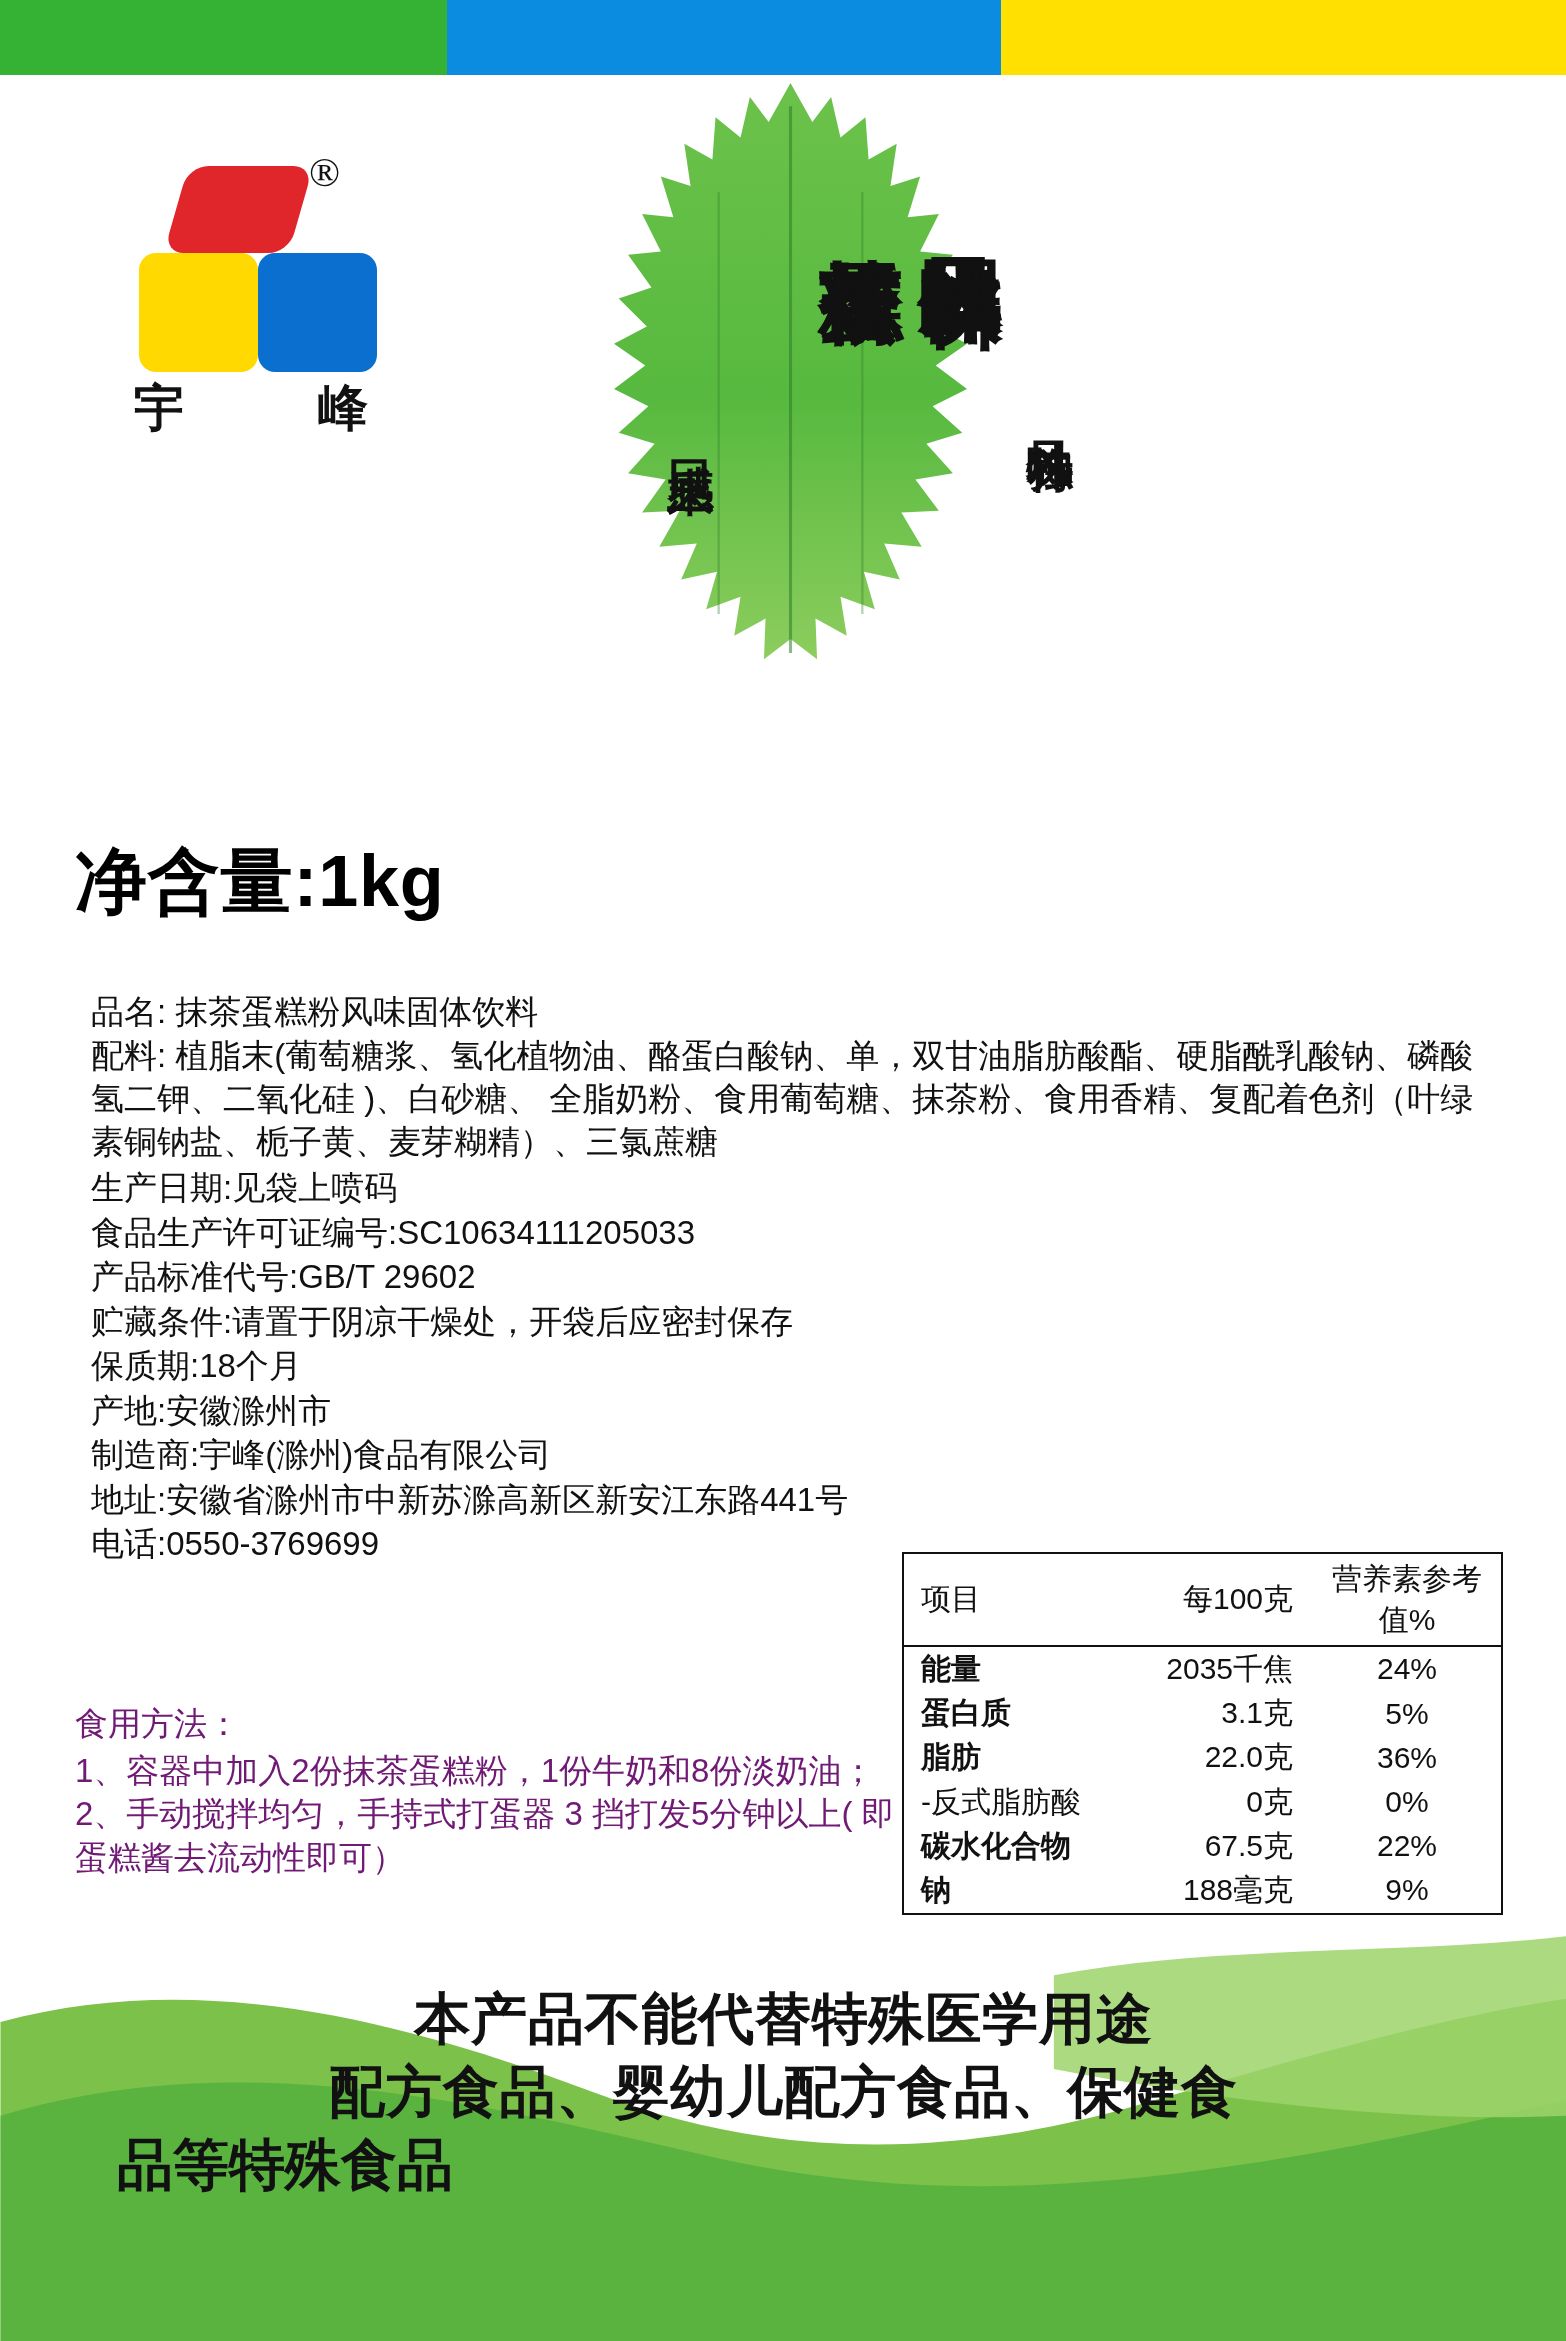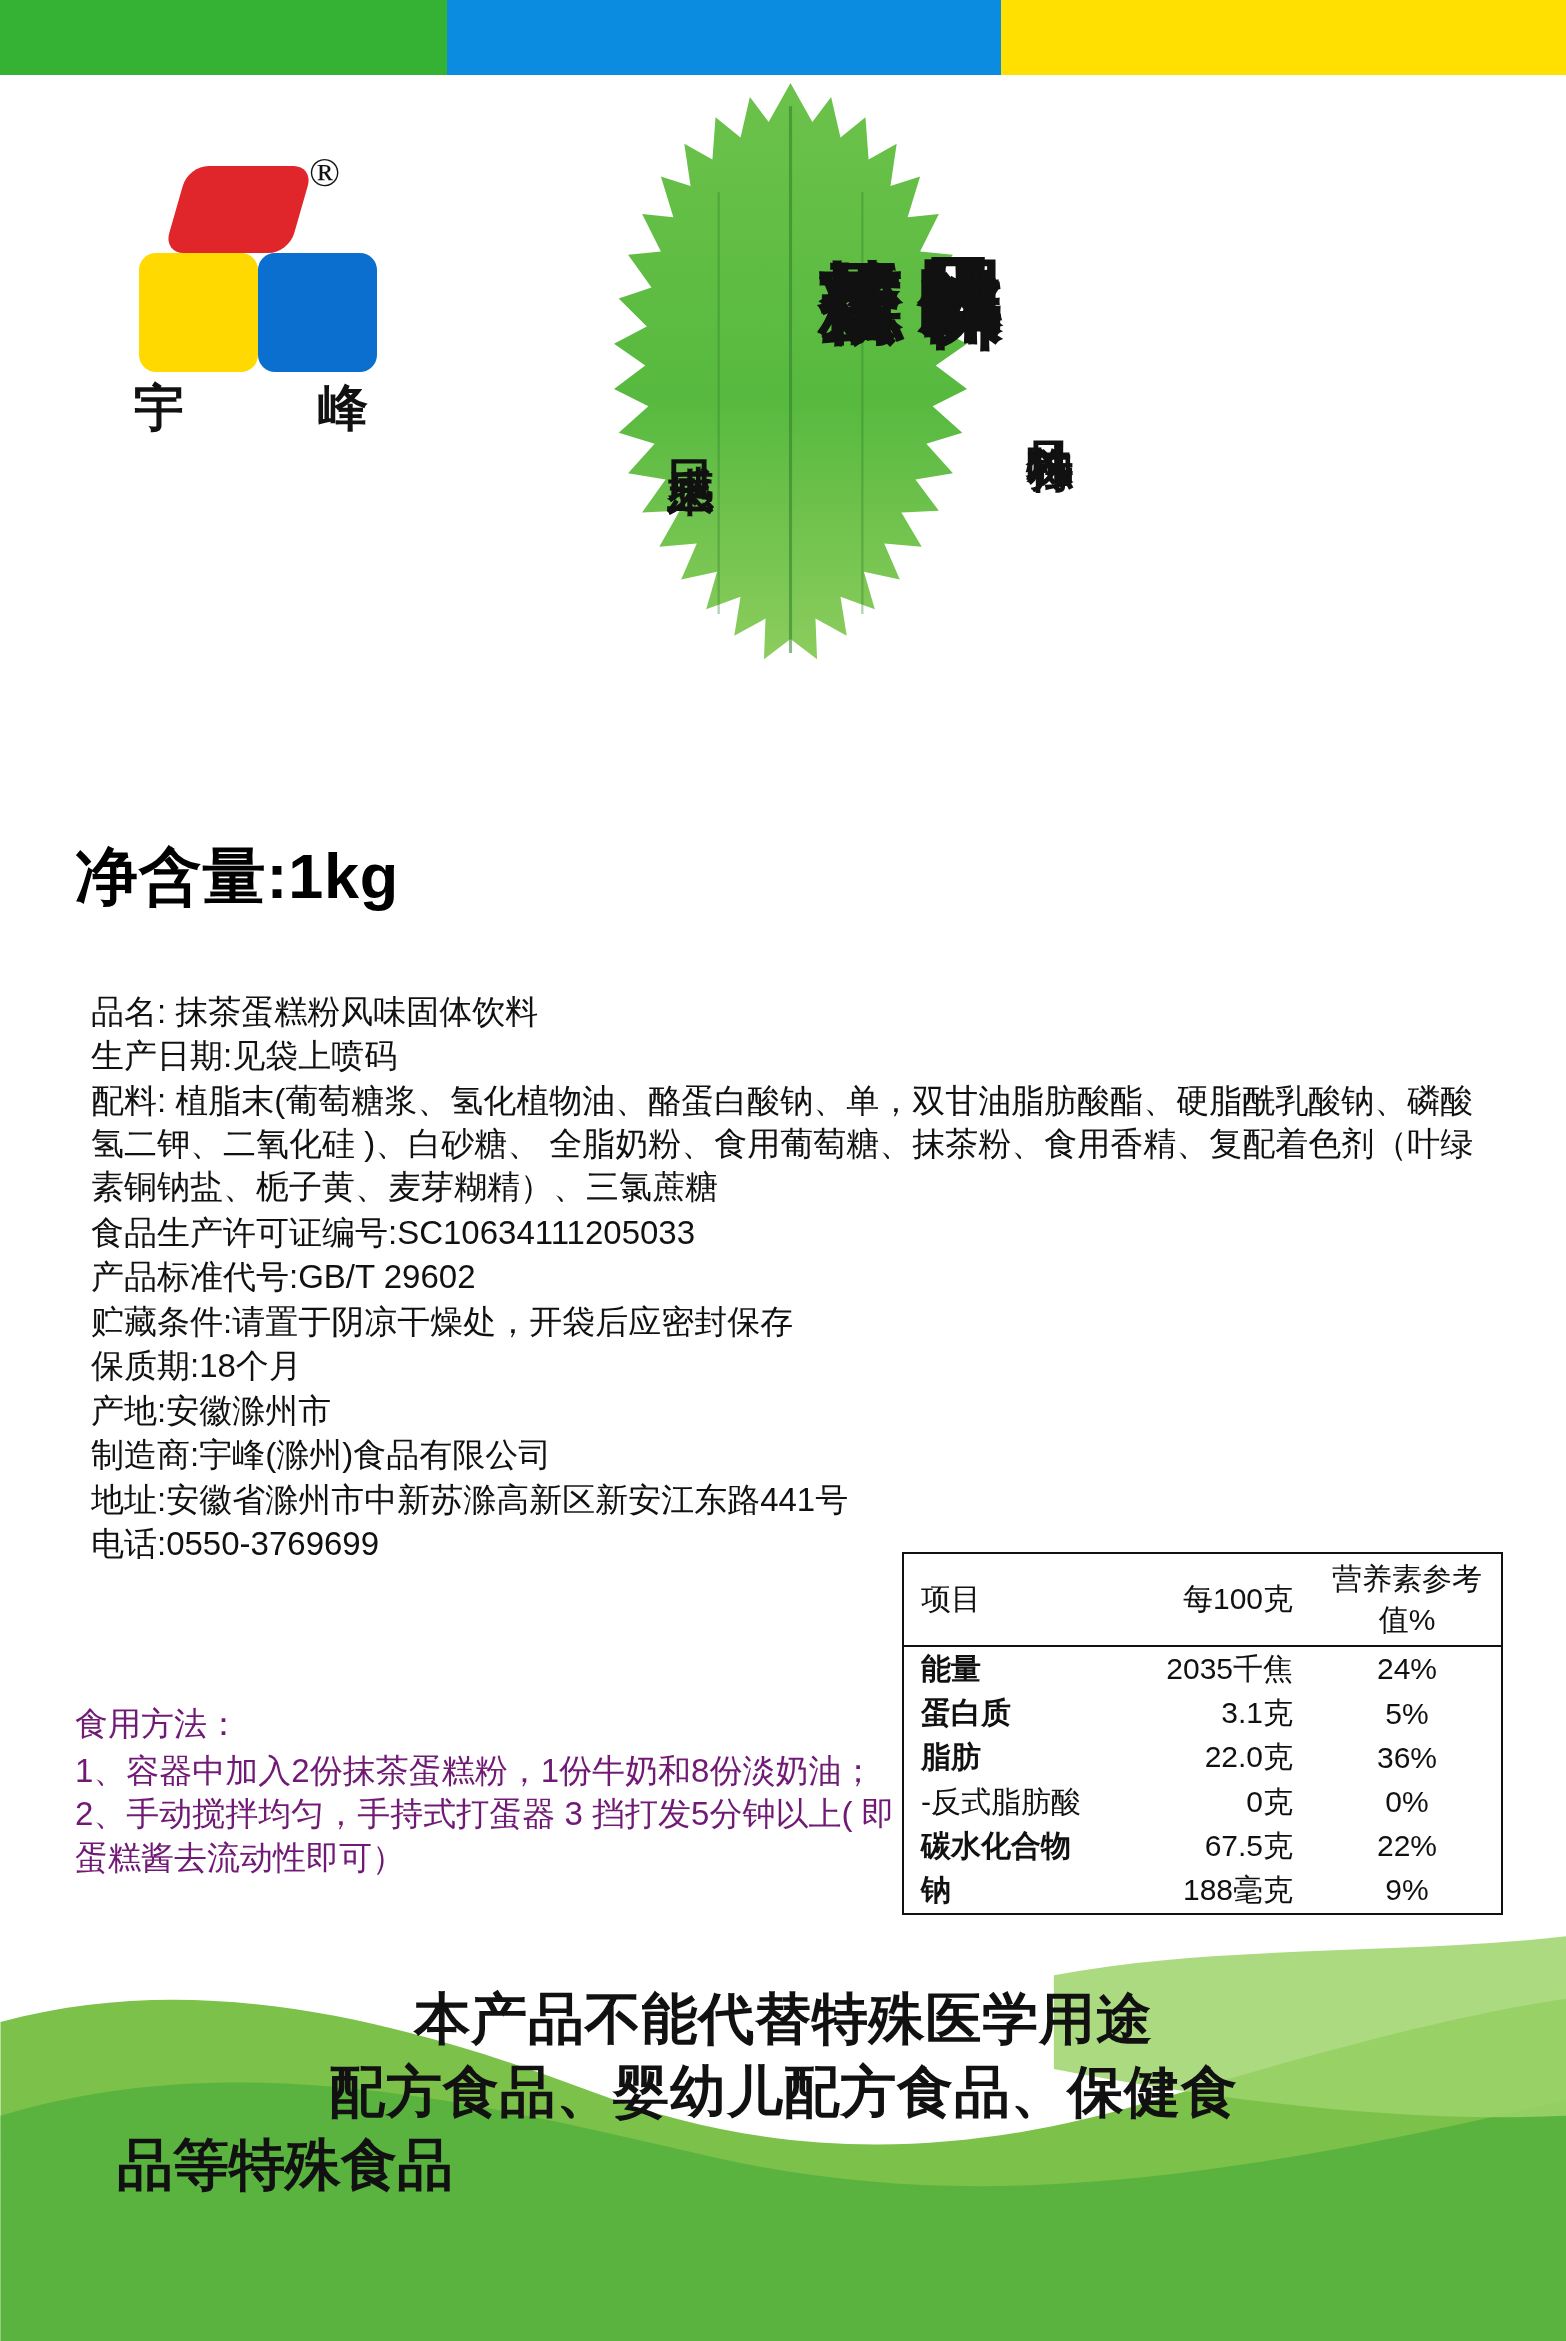--- a/index.html
+++ b/index.html
@@ -121,21 +121,21 @@
   .vt-main1 { right: 37px;  top: 116px; font-size: 84px; }
   .vt-main2 { right: 137px; top: 116px; font-size: 84px; }
   .vt-side-r { right: -26.5px; top: 328px; font-size: 47px; }
   .vt-side-l { right: 333px; top: 351px; font-size: 47px; }
 
   
   .netweight {
     position: absolute;
     left: 75px;
     top: 834px;
-    font-size: 63px;
+    font-size: 72px;
     font-weight: bold;
     color: #000;
     letter-spacing: 0.8px;
     white-space: nowrap;
   }
 
   
   .info {
     position: absolute;
     left: 91px;
@@ -282,22 +282,22 @@
     <div class="vtext vt-main1">风味固体饮料</div>
     <div class="vtext vt-main2">抹茶蛋糕粉</div>
     <div class="vtext vt-side-r">风味独特</div>
     <div class="vtext vt-side-l">口感上乘</div>
   </div>
 
   <div class="netweight">净含量:1kg</div>
 
   <div class="info">
     <div class="row">品名: 抹茶蛋糕粉风味固体饮料</div>
+    <div class="row ingredients">配料: 植脂末(葡萄糖浆、氢化植物油、酪蛋白酸钠、单，双甘油脂肪酸酯、硬脂酰乳酸钠、磷酸氢二钾、二氧化硅 )、白砂糖、 全脂奶粉、食用葡萄糖、抹茶粉、食用香精、复配着色剂（叶绿素铜钠盐、栀子黄、麦芽糊精）、三氯蔗糖</div>
     <div class="row">生产日期:见袋上喷码</div>
-    <div class="row ingredients">配料: 植脂末(葡萄糖浆、氢化植物油、酪蛋白酸钠、单，双甘油脂肪酸酯、硬脂酰乳酸钠、磷酸氢二钾、二氧化硅 )、白砂糖、 全脂奶粉、食用葡萄糖、抹茶粉、食用香精、复配着色剂（叶绿素铜钠盐、栀子黄、麦芽糊精）、三氯蔗糖</div>
     <div class="row">食品生产许可证编号:SC10634111205033</div>
     <div class="row">产品标准代号:GB/T 29602</div>
     <div class="row">贮藏条件:请置于阴凉干燥处，开袋后应密封保存</div>
     <div class="row">保质期:18个月</div>
     <div class="row">产地:安徽滁州市</div>
     <div class="row">制造商:宇峰(滁州)食品有限公司</div>
     <div class="row">地址:安徽省滁州市中新苏滁高新区新安江东路441号</div>
     <div class="row">电话:0550-3769699</div>
   </div>
 

